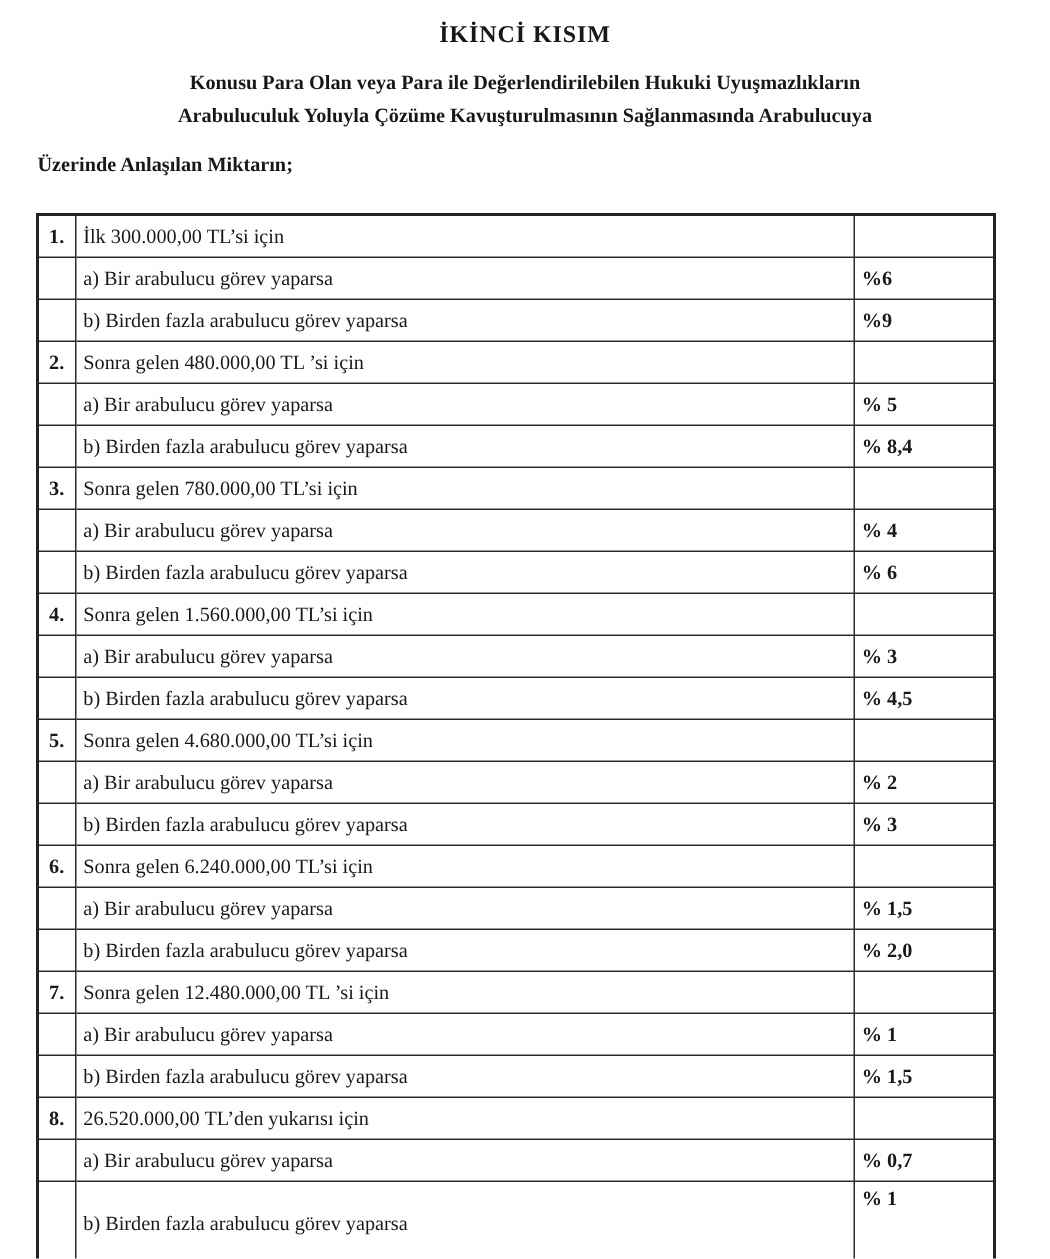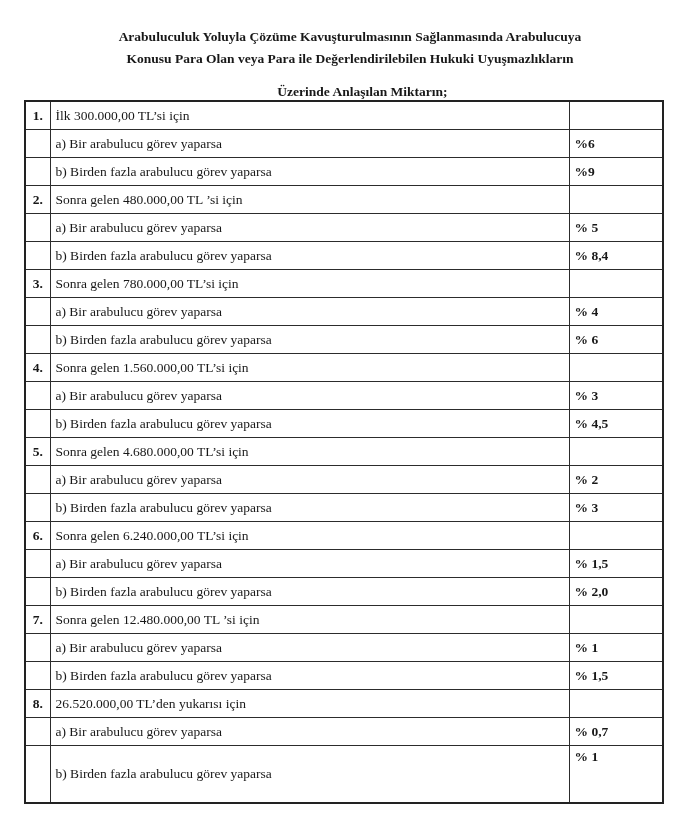--- a/index.html
+++ b/index.html
@@ -26,22 +26,21 @@
   .doc-subtitle {
     text-align: center;
     font-weight: bold;
     font-size: 13.5px;
     line-height: 1.6;
     margin-top: 11px;
   }
   .section-heading {
     font-weight: bold;
     font-size: 13.5px;
-    margin: 15px 0 0 25px;
-    text-align: center;
+    margin: 15px 0 24px 25px;
   }
   table.fee-table {
     border-collapse: collapse;
     table-layout: fixed;
     margin-left: 24px;
     width: 638px;
     border: 2.5px solid #222222;
   }
   table.fee-table col.c-num  { width: 25px; }
   table.fee-table col.c-desc { width: 519px; }
@@ -73,24 +72,25 @@
   tr.tall-row td.cell-pct {
     vertical-align: top;
     padding-top: 3px;
   }
 </style>
 </head>
 <body>
 
 <div class="page">
 
+  <div class="doc-title">İKİNCİ KISIM</div>
 
   <div class="doc-subtitle">
+    <div>Konusu Para Olan veya Para ile Değerlendirilebilen Hukuki Uyuşmazlıkların</div>
     <div>Arabuluculuk Yoluyla Çözüme Kavuşturulmasının Sağlanmasında Arabulucuya</div>
-    <div>Konusu Para Olan veya Para ile Değerlendirilebilen Hukuki Uyuşmazlıkların</div>
   </div>
 
   <div class="section-heading">Üzerinde Anlaşılan Miktarın;</div>
 
   <table class="fee-table">
     <colgroup>
       <col class="c-num">
       <col class="c-desc">
       <col class="c-pct">
     </colgroup>

